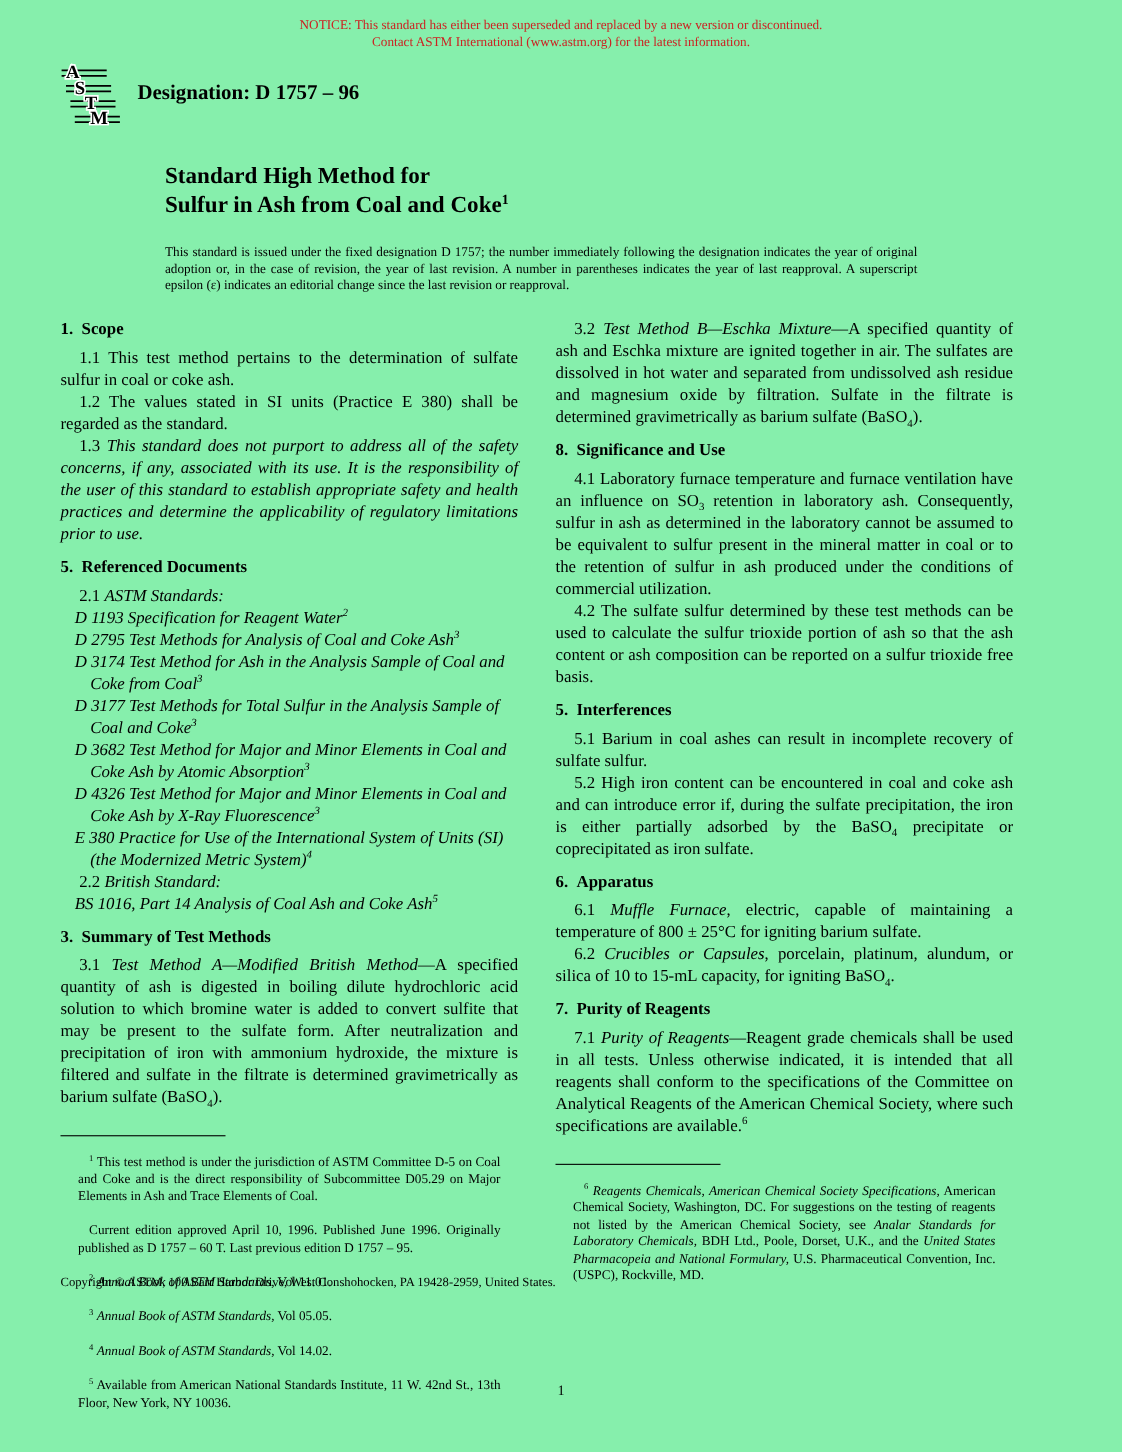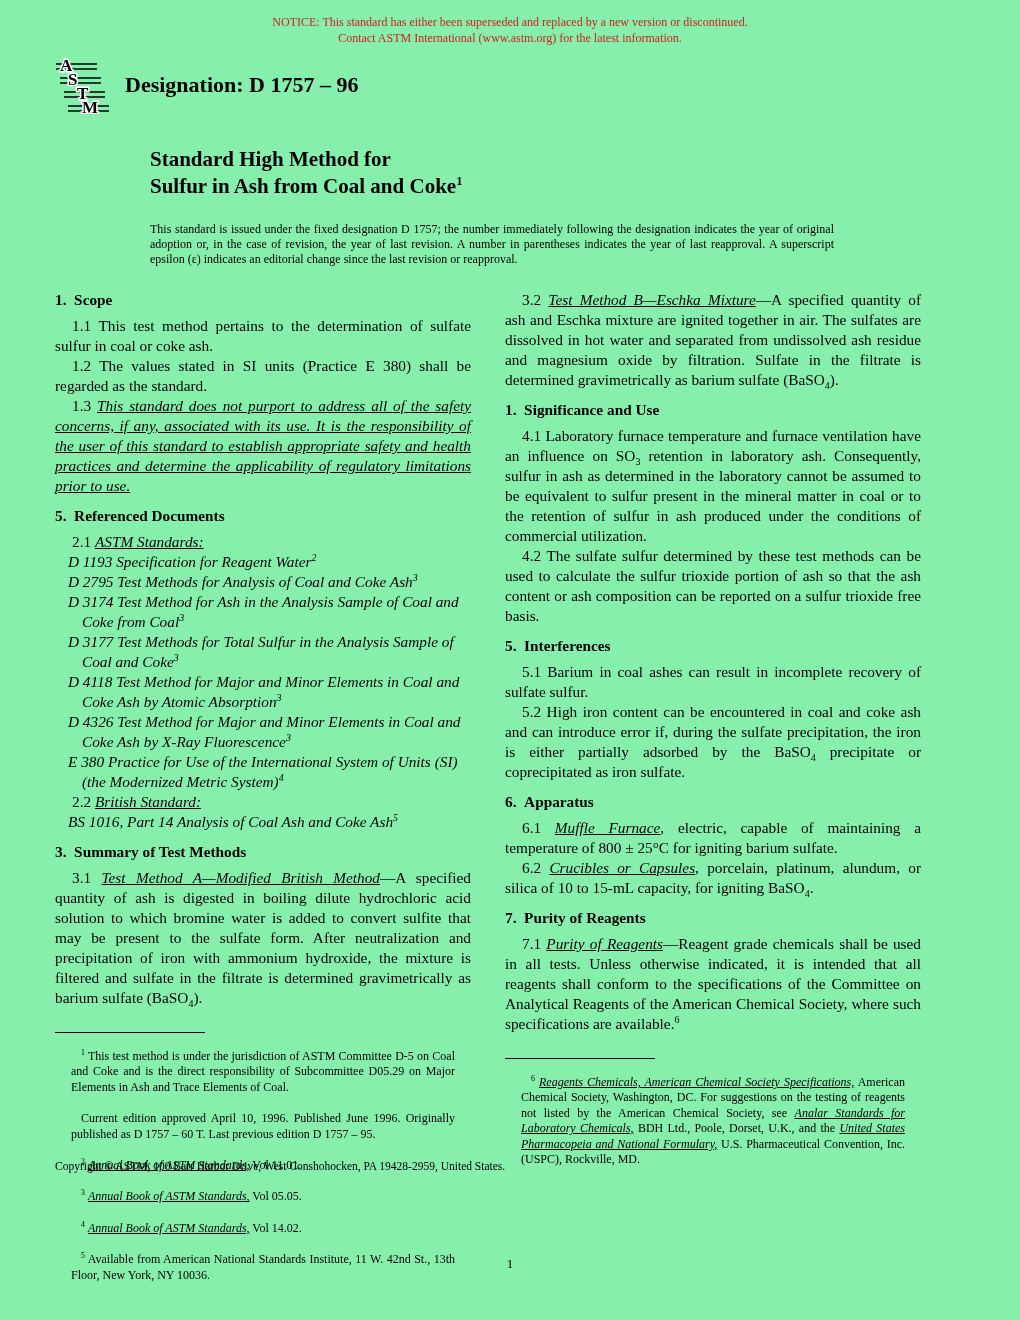--- a/index.html
+++ b/index.html
@@ -24,21 +24,21 @@
   .header-row {
     position: absolute;
     top: 56px; left: 55px;
     display: flex;
     align-items: center;
     gap: 14px;
   }
   .logo svg { display: block; }
   .designation {
     font-weight: bold;
-    font-size: 22px;
+    font-size: 19px;
     font-family: "Liberation Serif", serif;
   }
   .title-block {
     position: absolute;
     top: 146px; left: 150px;
     font-weight: bold;
     font-size: 21px;
     line-height: 27px;
   }
   .title-block sup { font-size: 0.6em; line-height: 0; }
@@ -67,21 +67,21 @@
     -webkit-hyphens: auto;
   }
   .sec-h {
     font-weight: bold;
     margin: 10px 0 6px 0;
     text-align: left;
   }
   .sec-h:first-child { margin-top: 0; }
   .para { margin: 0; text-indent: 17px; }
   .ref { margin: 0; padding-left: 27px; text-indent: -14px; text-align: left; font-style: italic; }
-  .it { font-style: italic; text-decoration: underline; }
+  .it { font-style: italic; }
   sup, sub { font-size: 0.65em; line-height: 0; }
   .fn-rule {
     width: 150px;
     height: 1px;
     background: #000;
     margin: 24px 0 8px 0;
   }
   .fns { font-size: 12px; line-height: 15.4px; }
   .fn { margin: 16px; text-indent: 10px; text-align: justify; }
   .copyright {
@@ -143,40 +143,40 @@
         <div class="sec-h">1. Scope</div>
         <p class="para"><span>1.1 This test method pertains to the determination of sulfate sulfur in coal or coke ash.</span></p>
         <p class="para"><span>1.2 The values stated in SI units (Practice E 380) shall be regarded as the standard.</span></p>
         <p class="para"><span>1.3 </span><span class="it">This standard does not purport to address all of the safety concerns, if any, associated with its use. It is the responsibility of the user of this standard to establish appropriate safety and health practices and determine the applicability of regulatory limitations prior to use.</span></p>
         <div class="sec-h">5. Referenced Documents</div>
         <p class="para"><span>2.1 </span><span class="it">ASTM Standards:</span></p>
         <p class="ref"><span>D 1193 Specification for Reagent Water</span><sup>2</sup></p>
         <p class="ref"><span>D 2795 Test Methods for Analysis of Coal and Coke Ash</span><sup>3</sup></p>
         <p class="ref"><span>D 3174 Test Method for Ash in the Analysis Sample of Coal and Coke from Coal</span><sup>3</sup></p>
         <p class="ref"><span>D 3177 Test Methods for Total Sulfur in the Analysis Sample of Coal and Coke</span><sup>3</sup></p>
-        <p class="ref"><span>D 4118 Test Method for Major and Minor Elements in Coal and Coke Ash by Atomic Absorption</span><sup>3</sup></p>
+        <p class="ref"><span>D 3682 Test Method for Major and Minor Elements in Coal and Coke Ash by Atomic Absorption</span><sup>3</sup></p>
         <p class="ref"><span>D 4326 Test Method for Major and Minor Elements in Coal and Coke Ash by X-Ray Fluorescence</span><sup>3</sup></p>
         <p class="ref"><span>E 380 Practice for Use of the International System of Units (SI) (the Modernized Metric System)</span><sup>4</sup></p>
         <p class="para"><span>2.2 </span><span class="it">British Standard:</span></p>
         <p class="ref"><span>BS 1016, Part 14 Analysis of Coal Ash and Coke Ash</span><sup>5</sup></p>
         <div class="sec-h">3. Summary of Test Methods</div>
         <p class="para"><span>3.1 </span><span class="it">Test Method A—Modified British Method</span><span>—A specified quantity of ash is digested in boiling dilute hydrochloric acid solution to which bromine water is added to convert sulfite that may be present to the sulfate form. After neutralization and precipitation of iron with ammonium hydroxide, the mixture is filtered and sulfate in the filtrate is determined gravimetrically as barium sulfate (BaSO</span><sub>4</sub><span>).</span></p>
         <div class="fn-rule"></div>
         <div class="fns">
           <p class="fn"><sup>1</sup><span> This test method is under the jurisdiction of ASTM Committee D-5 on Coal and Coke and is the direct responsibility of Subcommittee D05.29 on Major Elements in Ash and Trace Elements of Coal.</span></p>
           <p class="fn"><span>Current edition approved April 10, 1996. Published June 1996. Originally published as D 1757 – 60 T. Last previous edition D 1757 – 95.</span></p>
           <p class="fn"><sup>2</sup><span> </span><span class="it">Annual Book of ASTM Standards,</span><span> Vol 11.01.</span></p>
           <p class="fn"><sup>3</sup><span> </span><span class="it">Annual Book of ASTM Standards,</span><span> Vol 05.05.</span></p>
           <p class="fn"><sup>4</sup><span> </span><span class="it">Annual Book of ASTM Standards,</span><span> Vol 14.02.</span></p>
           <p class="fn"><sup>5</sup><span> Available from American National Standards Institute, 11 W. 42nd St., 13th Floor, New York, NY 10036.</span></p>
         </div>
       </div>
     <div class="col" id="col-right">
         <p class="para"><span>3.2 </span><span class="it">Test Method B—Eschka Mixture</span><span>—A specified quantity of ash and Eschka mixture are ignited together in air. The sulfates are dissolved in hot water and separated from undissolved ash residue and magnesium oxide by filtration. Sulfate in the filtrate is determined gravimetrically as barium sulfate (BaSO</span><sub>4</sub><span>).</span></p>
-        <div class="sec-h">1. Significance and Use</div>
+        <div class="sec-h">8. Significance and Use</div>
         <p class="para"><span>4.1 Laboratory furnace temperature and furnace ventilation have an influence on SO</span><sub>3</sub><span> retention in laboratory ash. Consequently, sulfur in ash as determined in the laboratory cannot be assumed to be equivalent to sulfur present in the mineral matter in coal or to the retention of sulfur in ash produced under the conditions of commercial utilization.</span></p>
         <p class="para"><span>4.2 The sulfate sulfur determined by these test methods can be used to calculate the sulfur trioxide portion of ash so that the ash content or ash composition can be reported on a sulfur trioxide free basis.</span></p>
         <div class="sec-h">5. Interferences</div>
         <p class="para"><span>5.1 Barium in coal ashes can result in incomplete recovery of sulfate sulfur.</span></p>
         <p class="para"><span>5.2 High iron content can be encountered in coal and coke ash and can introduce error if, during the sulfate precipitation, the iron is either partially adsorbed by the BaSO</span><sub>4</sub><span> precipitate or coprecipitated as iron sulfate.</span></p>
         <div class="sec-h">6. Apparatus</div>
         <p class="para"><span>6.1 </span><span class="it">Muffle Furnace</span><span>, electric, capable of maintaining a temperature of 800 ± 25°C for igniting barium sulfate.</span></p>
         <p class="para"><span>6.2 </span><span class="it">Crucibles or Capsules</span><span>, porcelain, platinum, alundum, or silica of 10 to 15-mL capacity, for igniting BaSO</span><sub>4</sub><span>.</span></p>
         <div class="sec-h">7. Purity of Reagents</div>
         <p class="para"><span>7.1 </span><span class="it">Purity of Reagents</span><span>—Reagent grade chemicals shall be used in all tests. Unless otherwise indicated, it is intended that all reagents shall conform to the specifications of the Committee on Analytical Reagents of the American Chemical Society, where such specifications are available.</span><sup>6</sup></p>

